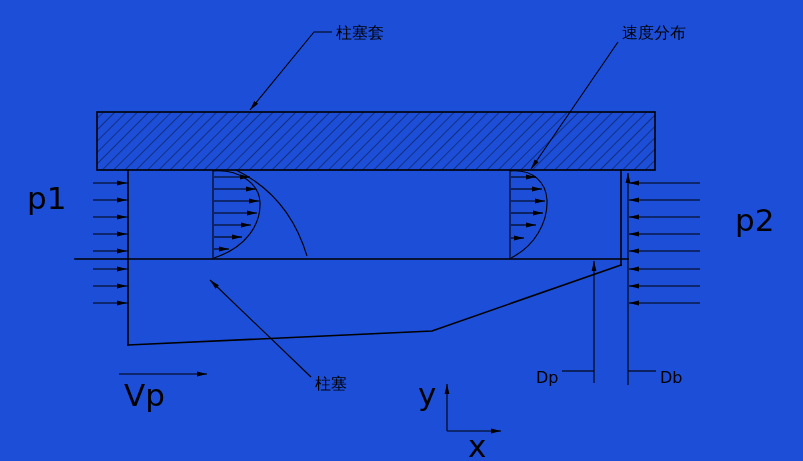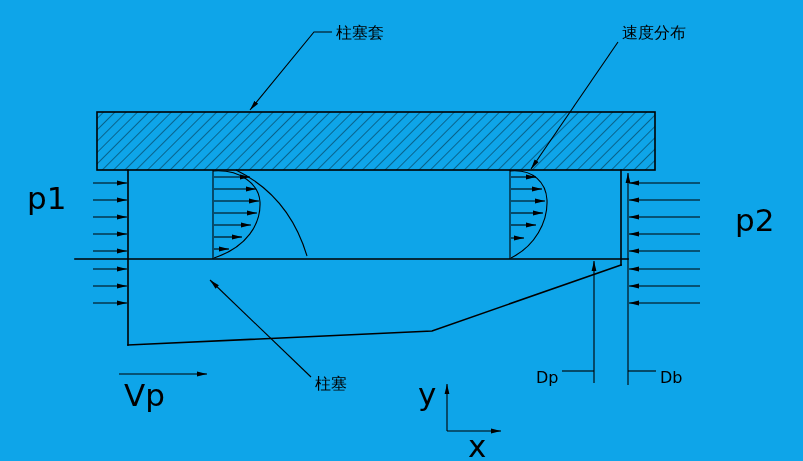--- a/index.html
+++ b/index.html
@@ -1,20 +1,20 @@
 <!DOCTYPE html>
 <html><head>
 <meta charset="utf-8">
 <style>
   html, body { margin: 0; padding: 0; background: #ffffff; }
   .stage {
     position: relative;
     width: 803px;
     height: 461px;
-    background: #0ea5e9;
+    background: #1d4ed8;
     overflow: hidden;
   }
   svg { display: block; }
   svg text {
     font-family: "DejaVu Sans", "Liberation Sans", sans-serif;
     fill: #000000;
   }
   .t-lg { font-size: 31px; }
   .t-md { font-size: 16px; }
   .ln   { stroke: #000000; stroke-width: 1.6; fill: none; stroke-linecap: square; }

